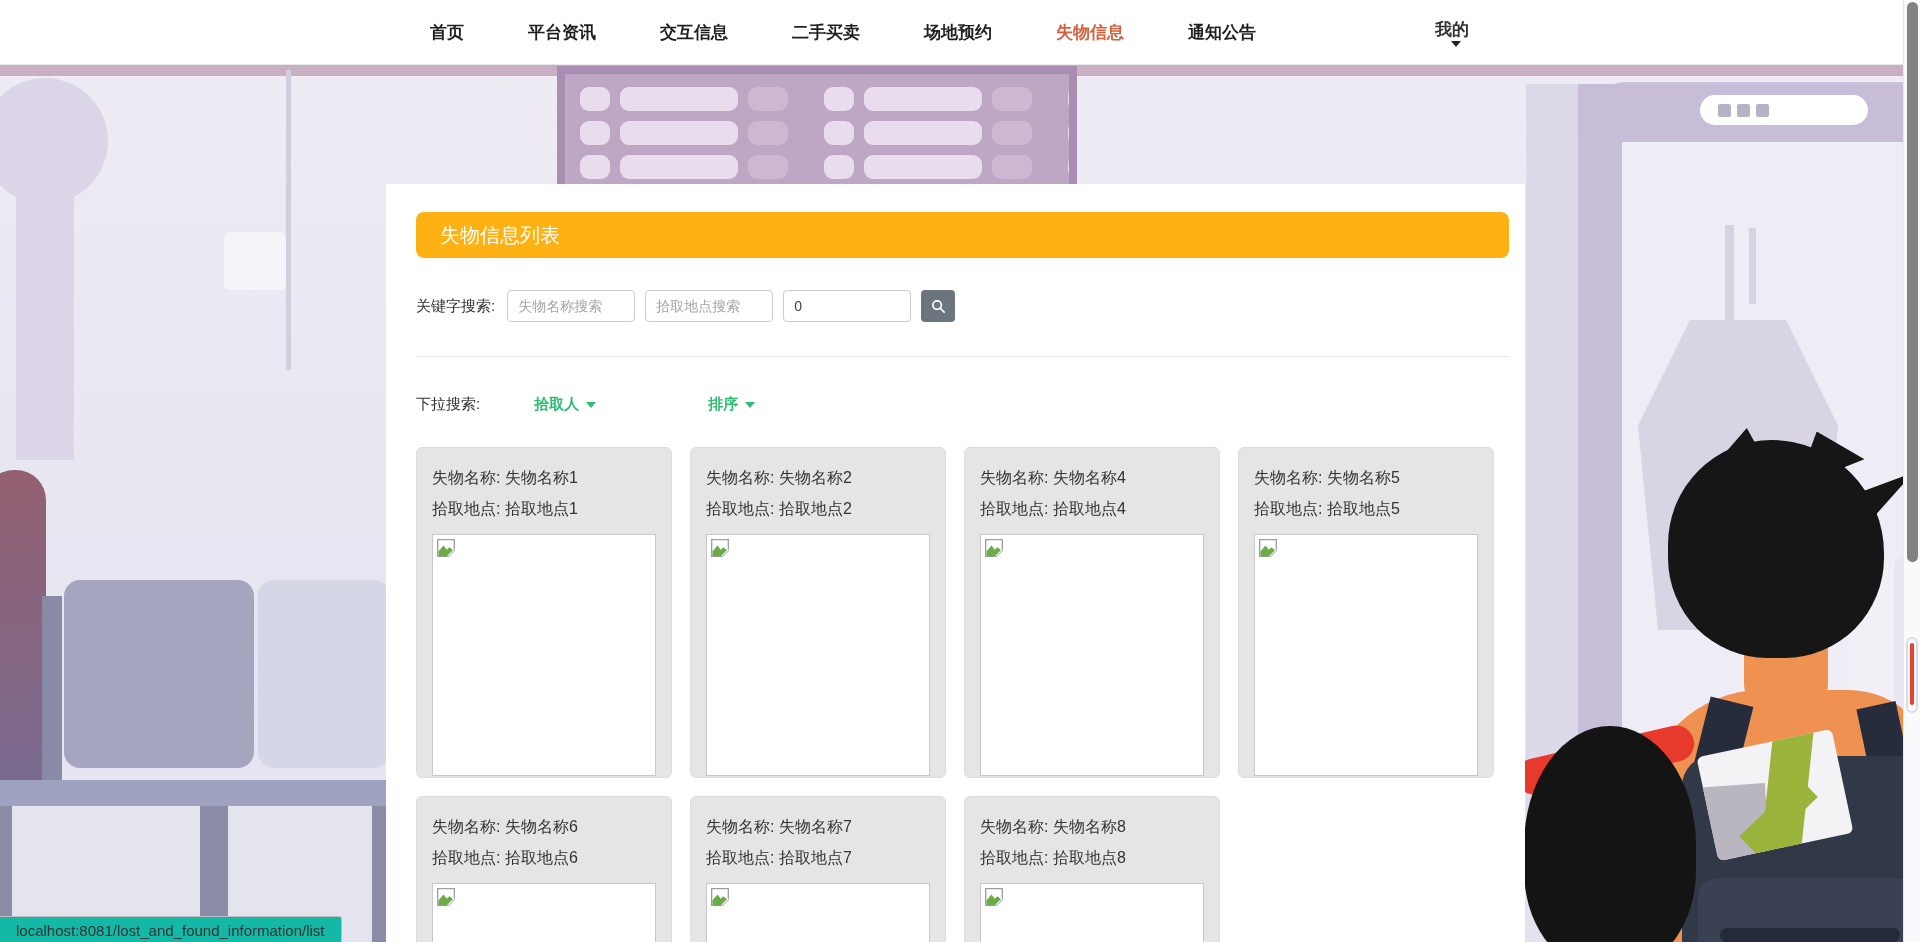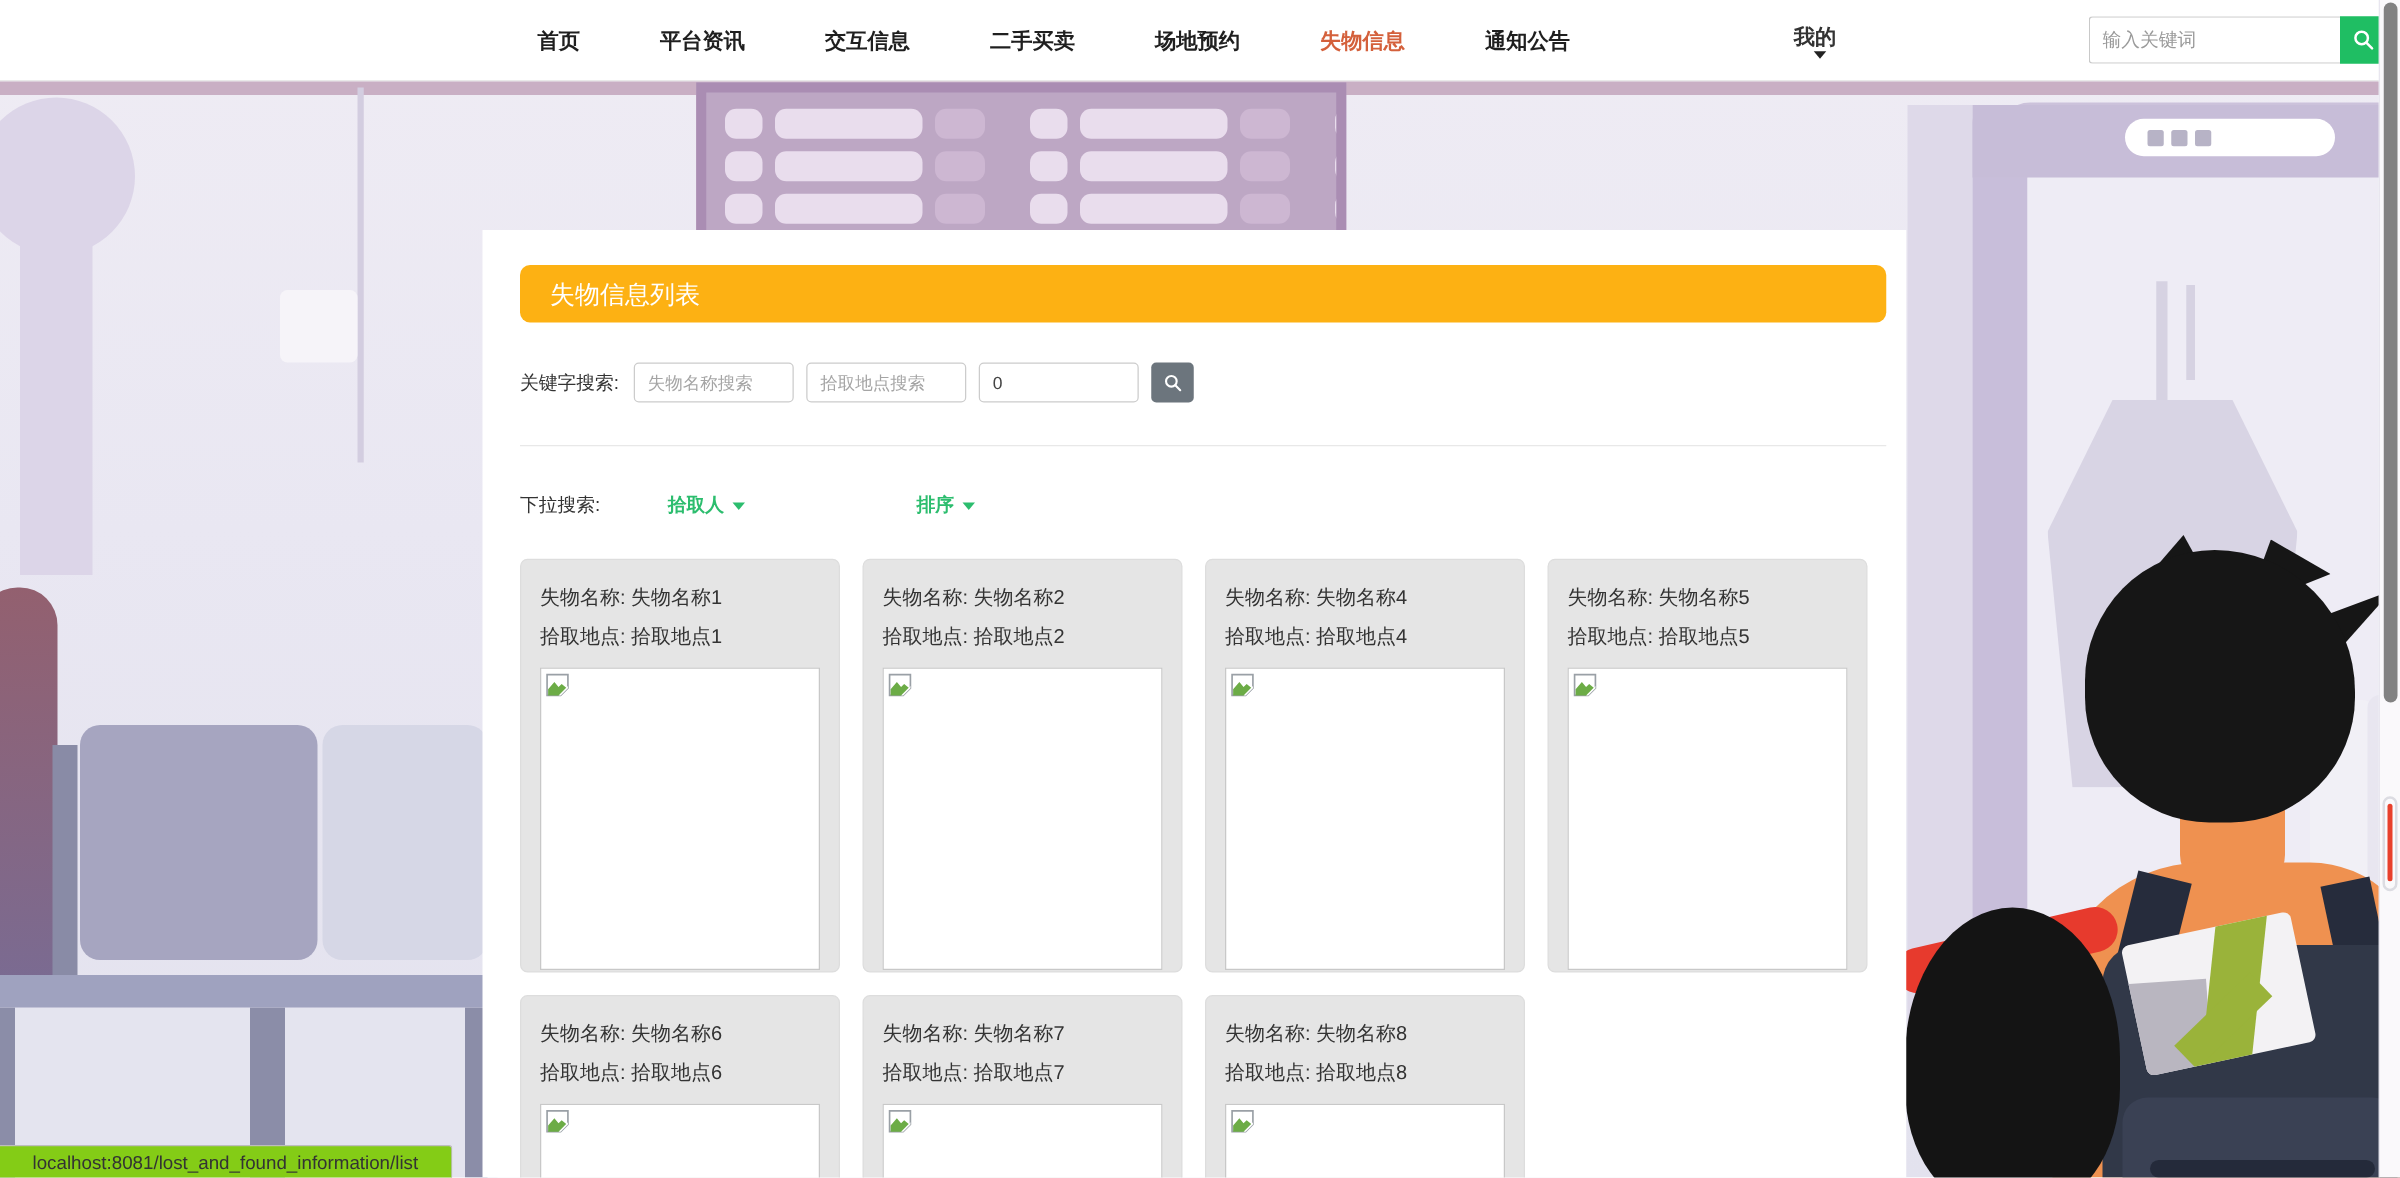--- a/index.html
+++ b/index.html
@@ -100,43 +100,43 @@
   .kw-input{width:128px;height:32px;border:1px solid #ccc;border-radius:4px;padding:0 10px;
             font-size:14px;color:#444;margin-right:10px;outline:none;box-sizing:border-box;
             font-family:inherit;}
   .kw-input::placeholder{color:#a5a5a5;}
   .gray-btn{width:34px;height:32px;background:#6c757d;border:none;border-radius:4px;cursor:pointer;
             display:flex;align-items:center;justify-content:center;}
   .hr{margin:34px 16px 0 30px;border-top:1px solid #e8e8e8;}
   .dd-row{margin:38px 0 0 30px;display:flex;align-items:center;font-size:15px;gap:40px;}
   .dd-row .lbl{margin-right:14px;}
   .dd-link{color:#2cbd6e;cursor:pointer;display:flex;align-items:center;font-size:15px;font-weight:bold;}
-  .dd-link.second{margin-left:97px;}
+  .dd-link.second{margin-left:72px;}
   .caret-green{width:0;height:0;border-left:5px solid transparent;border-right:5px solid transparent;
                border-top:6px solid #2cbd6e;margin-left:7px;}
   .cards{display:grid;grid-template-columns:repeat(4,256px);column-gap:18px;row-gap:18px;
          margin:33px 16px 0 30px;}
   .card{width:256px;height:331px;border:1px solid #ddd;border-radius:6px;box-sizing:border-box;
         padding:10px 15px;background:#e5e5e5;cursor:pointer;}
   .card p{margin:10px 0 0;font-size:16px;color:#333;white-space:nowrap;}
   .img-box{margin-top:14px;height:242px;border:1px solid #c8c8c8;box-sizing:border-box;
            background:#fff;padding:3px;}
 
   
   .scrollbar{position:absolute;right:0;top:0;width:17px;height:942px;background:#faf9fb;
              border-left:1px solid #e8e6ef;z-index:20;box-sizing:border-box;}
   .sb-thumb{position:absolute;left:3px;top:2px;width:11px;height:560px;background:#828282;border-radius:6px;}
   .sb-mark{position:absolute;left:2px;top:637px;width:12px;height:76px;border:2px solid #dcdce2;
            border-radius:7px;box-sizing:border-box;}
   .sb-mark i{position:absolute;left:2px;top:4px;width:4px;height:62px;background:#e8402c;border-radius:3px;display:block;}
 
   
-  .statusbar{position:absolute;left:0;top:916px;height:26px;background:#84cc16;
+  .statusbar{position:absolute;left:0;top:916px;height:26px;background:#14b8a6;
              border:1px solid #bdbdbd;border-left:none;border-bottom:none;border-top-right-radius:3px;
-             display:flex;align-items:center;padding:0 26px;font-size:15px;color:#333;z-index:20;}
+             display:flex;align-items:center;padding:0 16px;font-size:15px;color:#333;z-index:20;}
 </style>
 </head>
 <body>
 
 <div class="page">
 
   <div class="bg">
     <div class="stripe"></div>
     <div class="twr-ball"></div>
     <div class="twr-pole"></div>
@@ -233,29 +233,20 @@
         <span class="nav-item">平台资讯</span>
         <span class="nav-item">交互信息</span>
         <span class="nav-item">二手买卖</span>
         <span class="nav-item">场地预约</span>
         <span class="nav-item active">失物信息</span>
         <span class="nav-item">通知公告</span>
       </div>
     <div class="nav-my">
       <span>我的</span>
       <i class="caret-dark"></i>
-    </div>
-    <div class="nav-search">
-      <input placeholder="输入关键词" style="">
-      <button>
-        <svg width="20" height="20" viewBox="0 0 24 24" fill="none" stroke="#fff" stroke-width="2.4" stroke-linecap="round">
-          <circle cx="10" cy="10" r="6"></circle>
-            <line x1="14.5" y1="14.5" x2="20" y2="20"></line>
-        </svg>
-      </button>
     </div>
   </div>
 
   <div class="panel">
     <div class="panel-header">
       <span>失物信息列表</span>
     </div>
 
     <div class="search-row">
       <span class="lbl">关键字搜索:</span>

